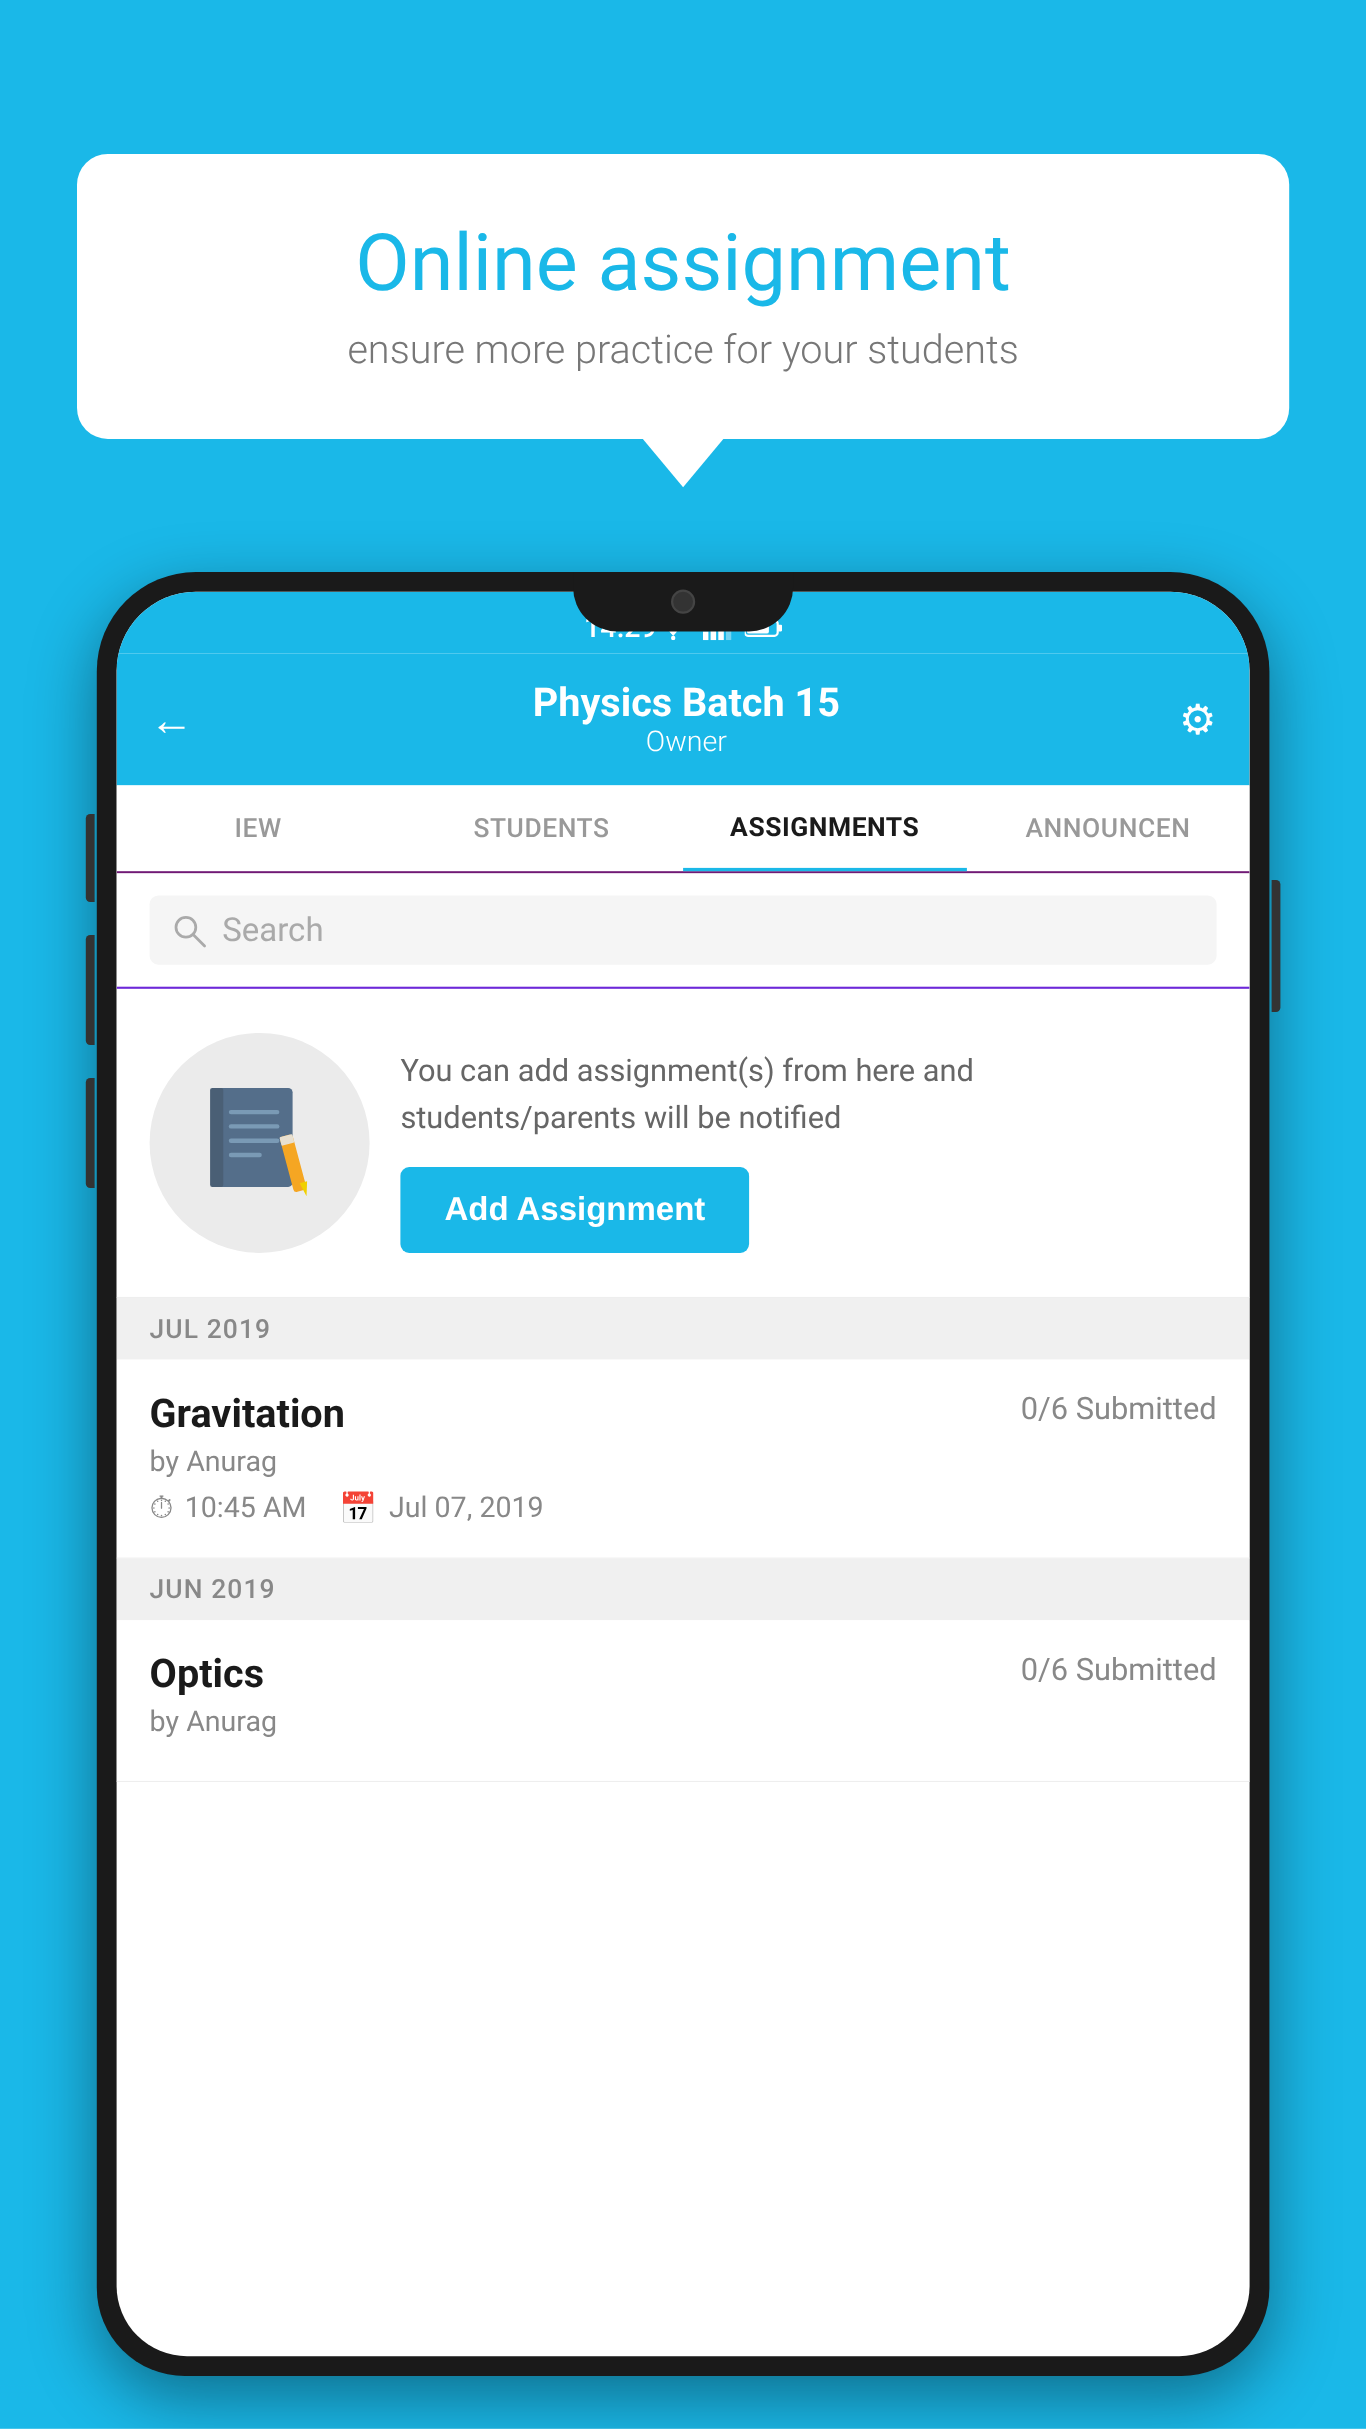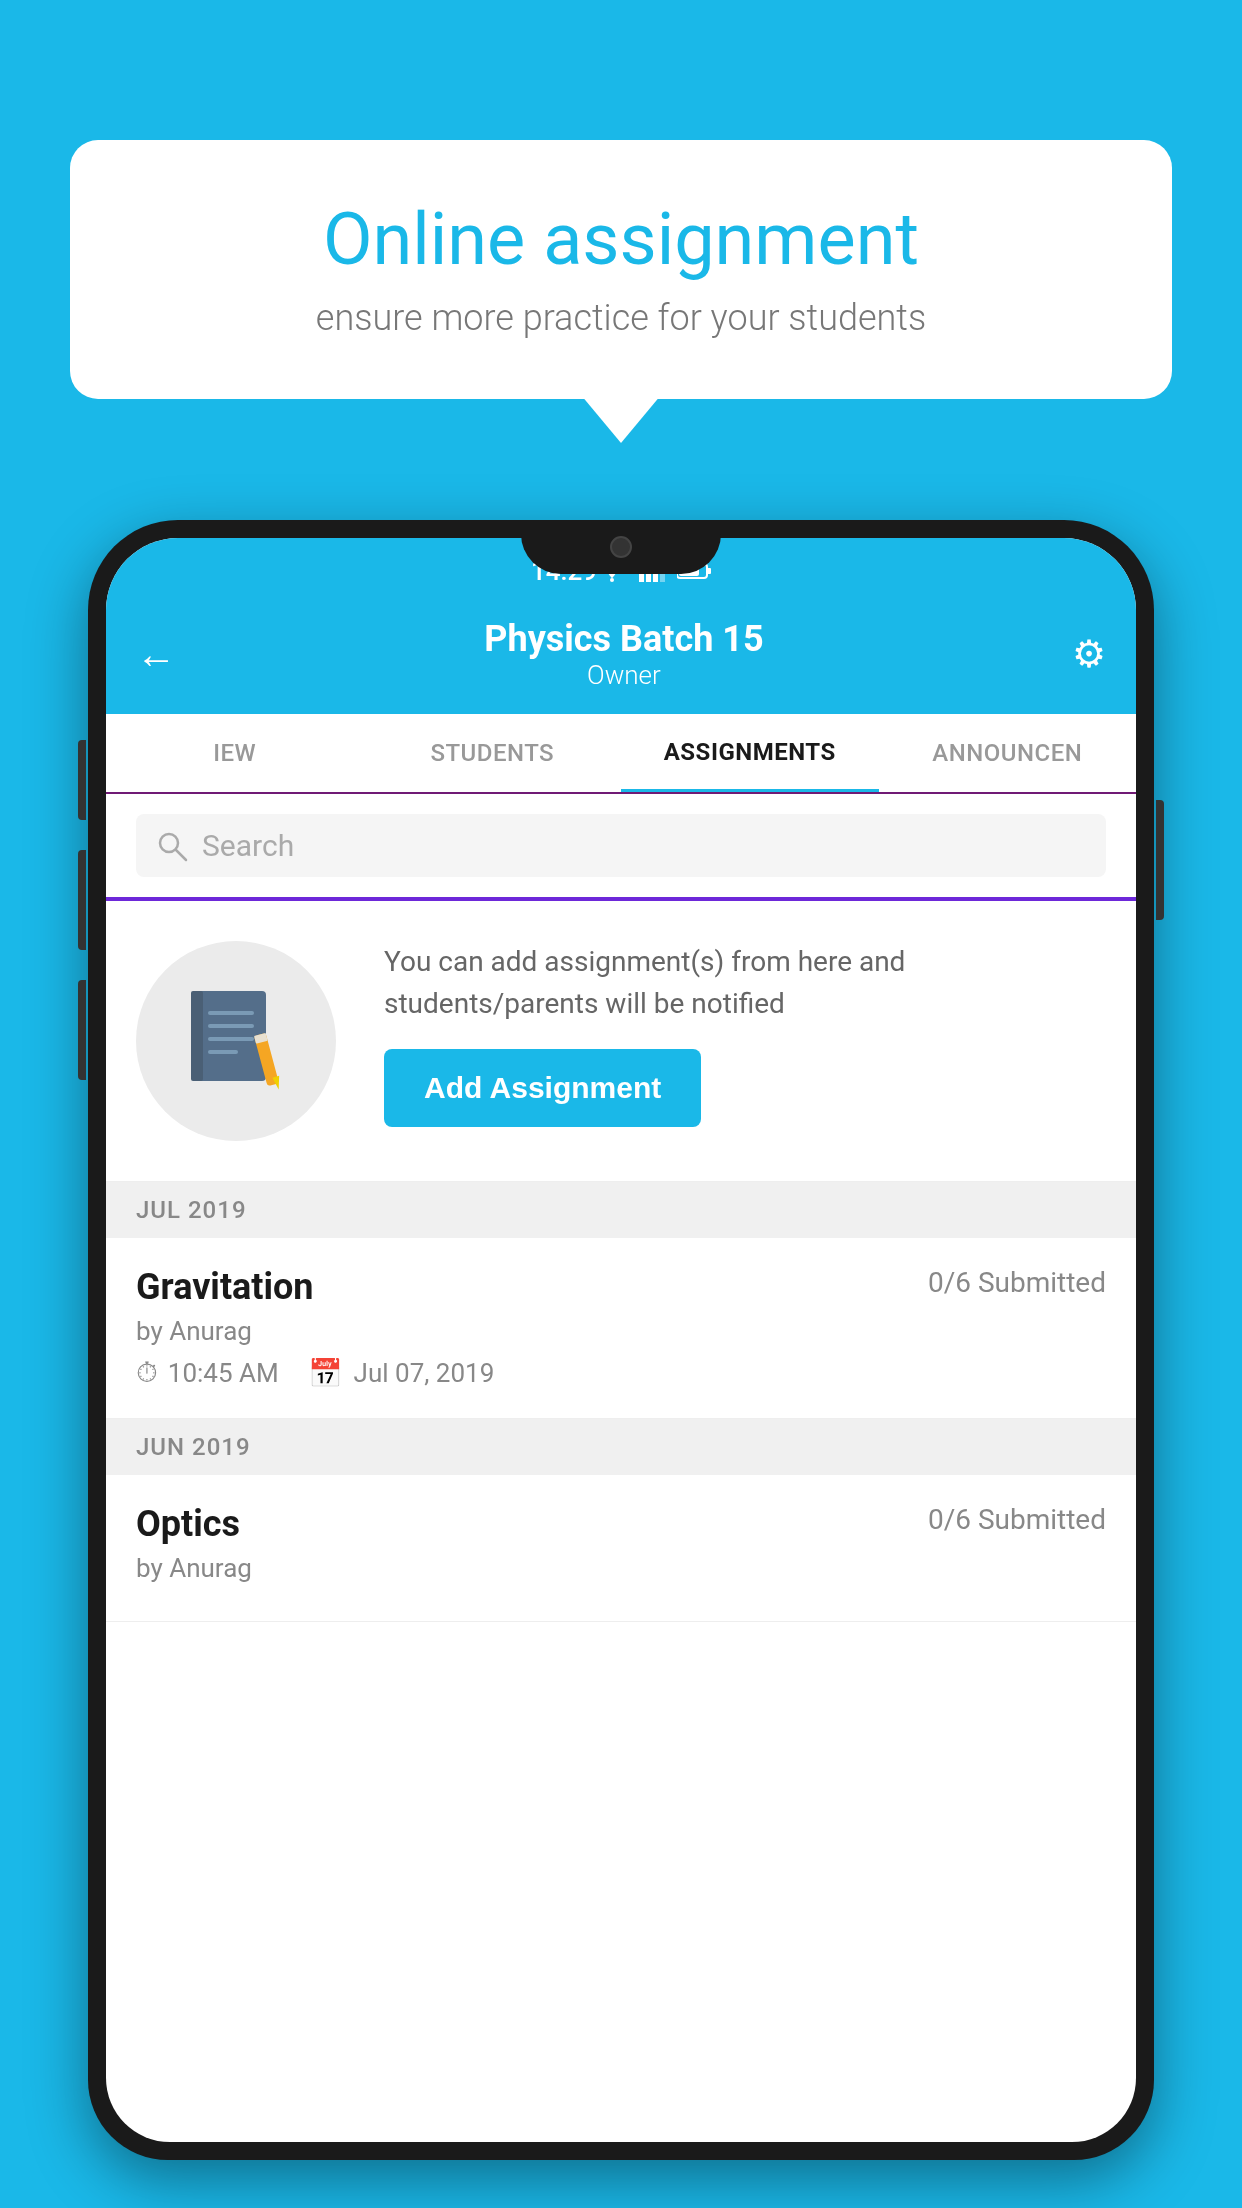--- a/index.html
+++ b/index.html
@@ -240,21 +240,21 @@
     .tab-item.active {
       color: #1a1a1a;
       border-bottom: 3px solid #1ab8e8;
       font-weight: 700;
     }
 
     
     .search-bar {
       background: white;
       padding: 20px 30px;
-      border-bottom: 4px solid #6d28d9;
+      border-bottom: 2px solid #6d28d9;
     }
 
     .search-input-container {
       background: #f5f5f5;
       border-radius: 8px;
       display: flex;
       align-items: center;
       padding: 14px 20px;
       gap: 14px;
     }
@@ -262,22 +262,22 @@
     .search-placeholder {
       color: #aaa;
       font-size: 30px;
     }
 
     
     .add-assignment-section {
       background: white;
       padding: 40px 30px;
       display: flex;
-      align-items: flex-start;
-      gap: 48px;
+      align-items: flex-end;
+      gap: 28px;
       border-bottom: 1px solid #eee;
     }
 
     .notebook-icon-circle {
       width: 200px;
       height: 200px;
       border-radius: 50%;
       background: #ebebeb;
       display: flex;
       align-items: center;

